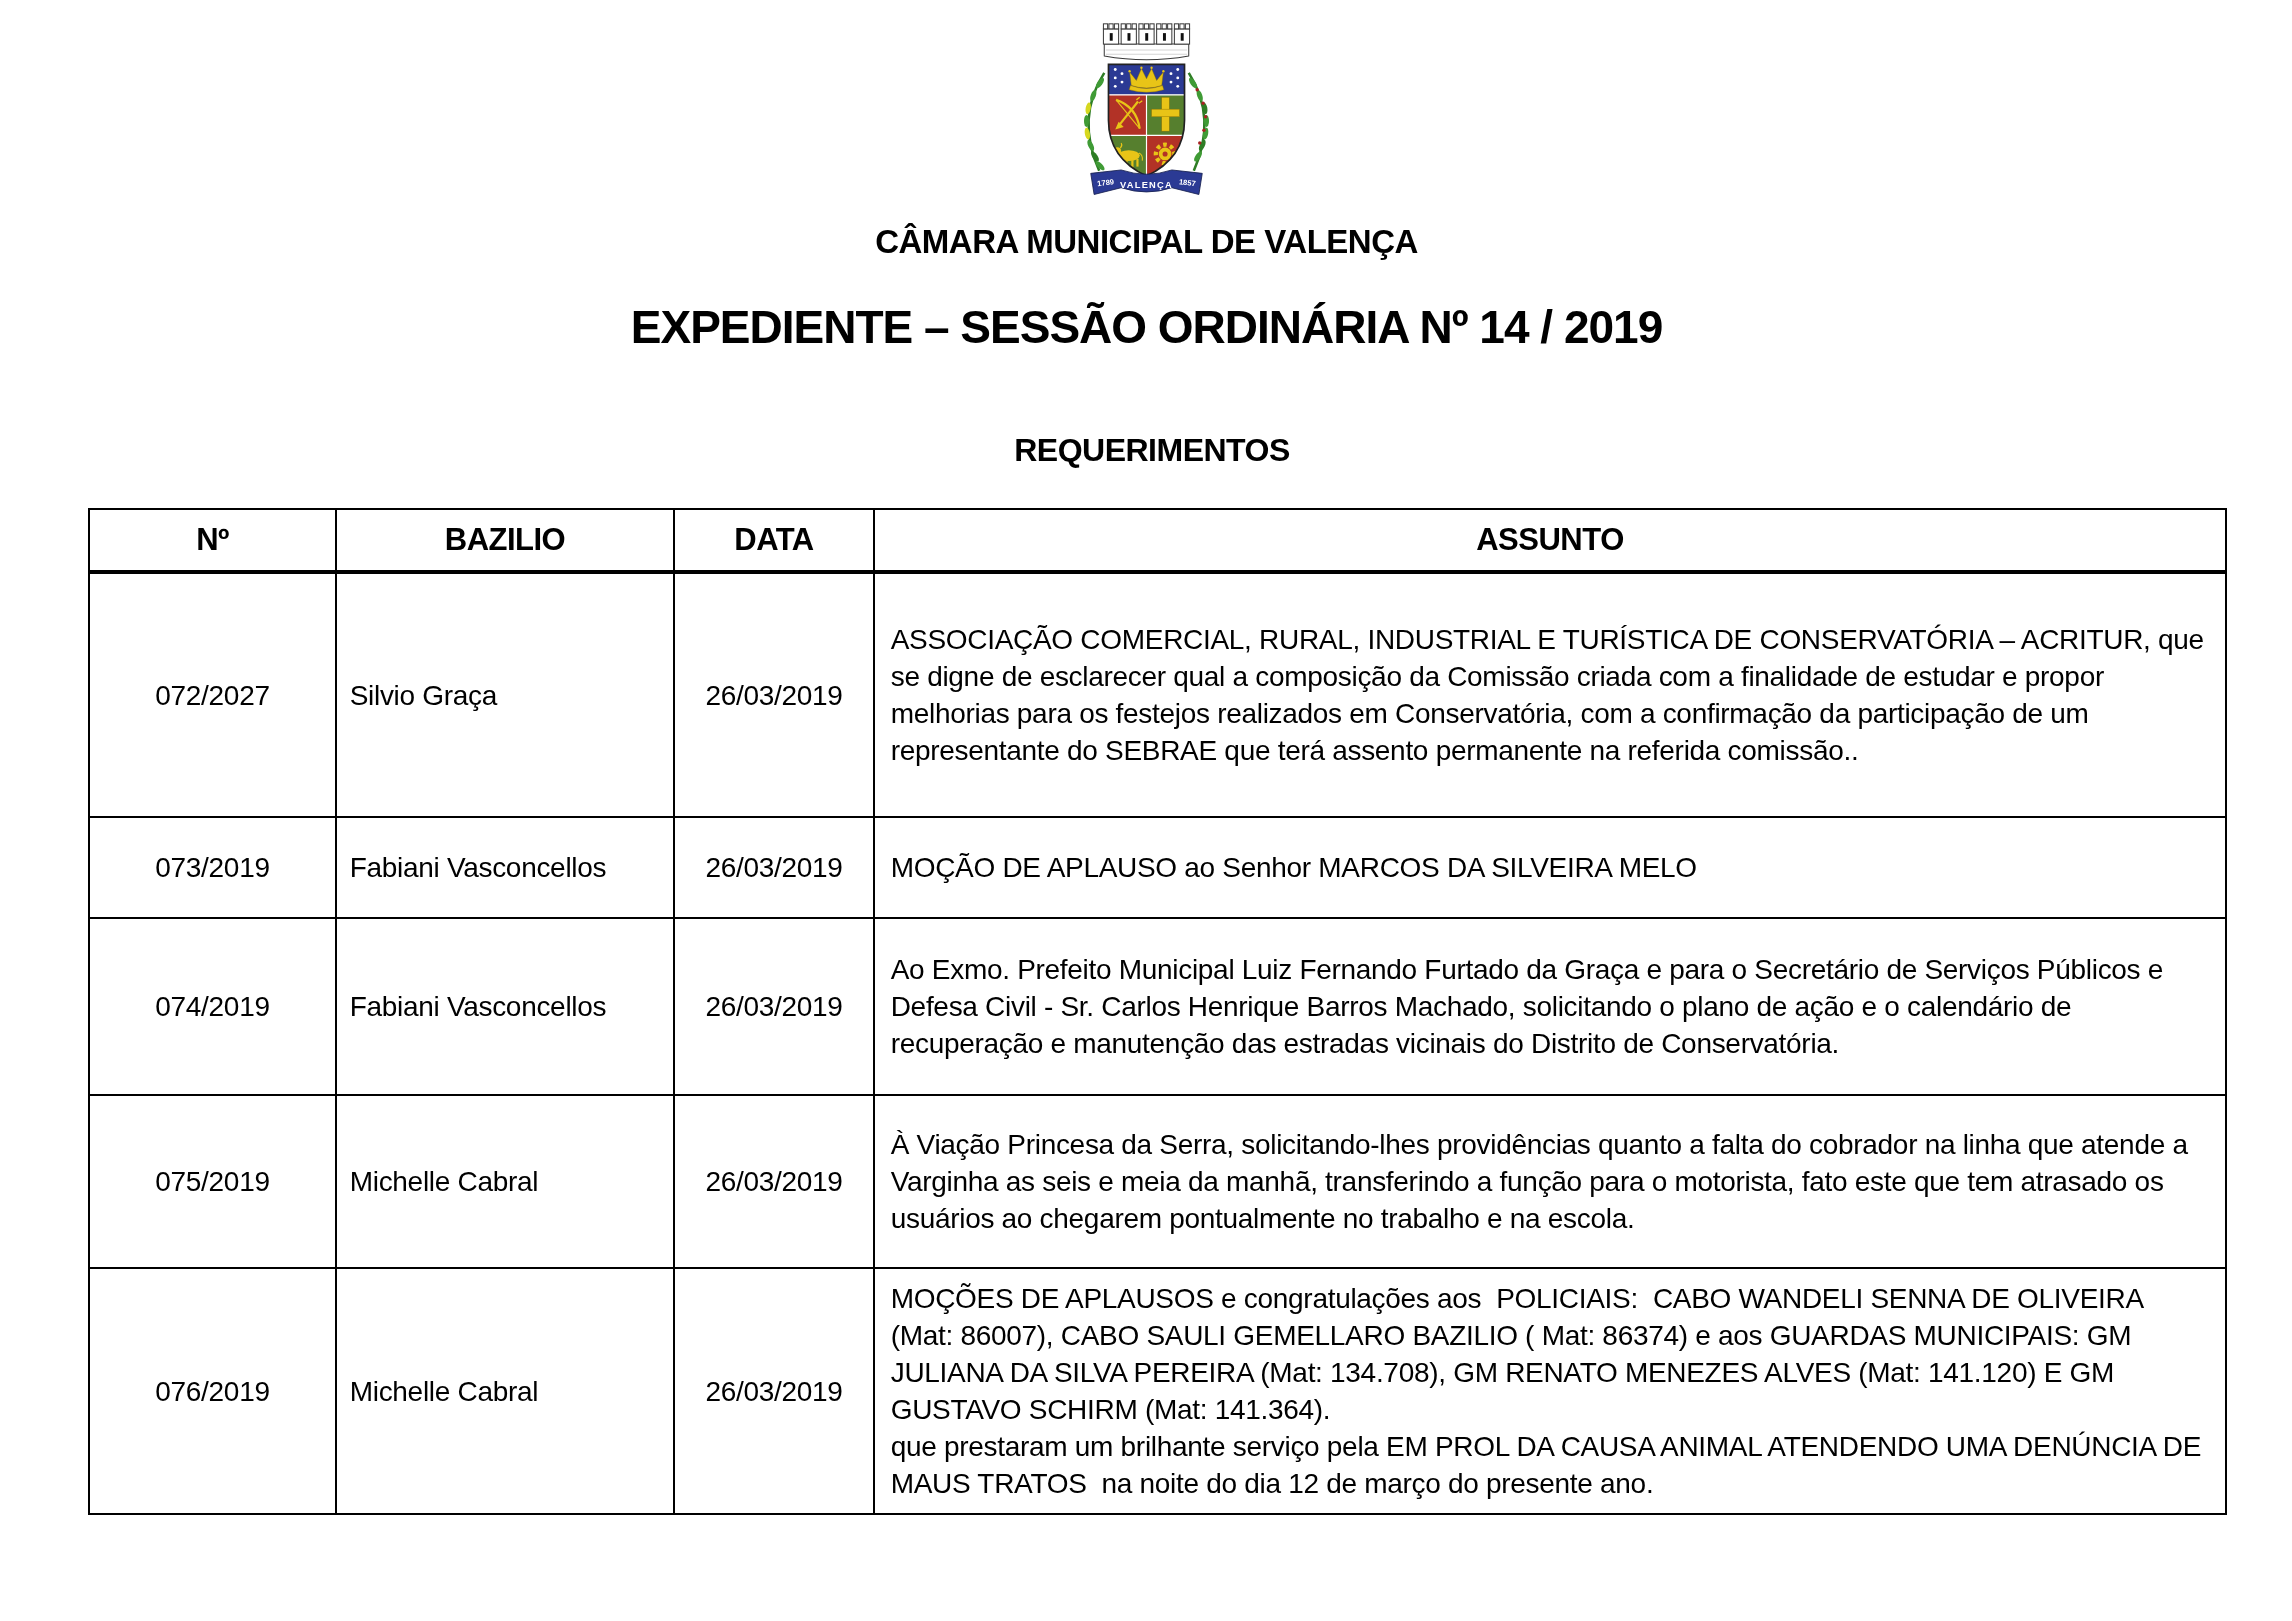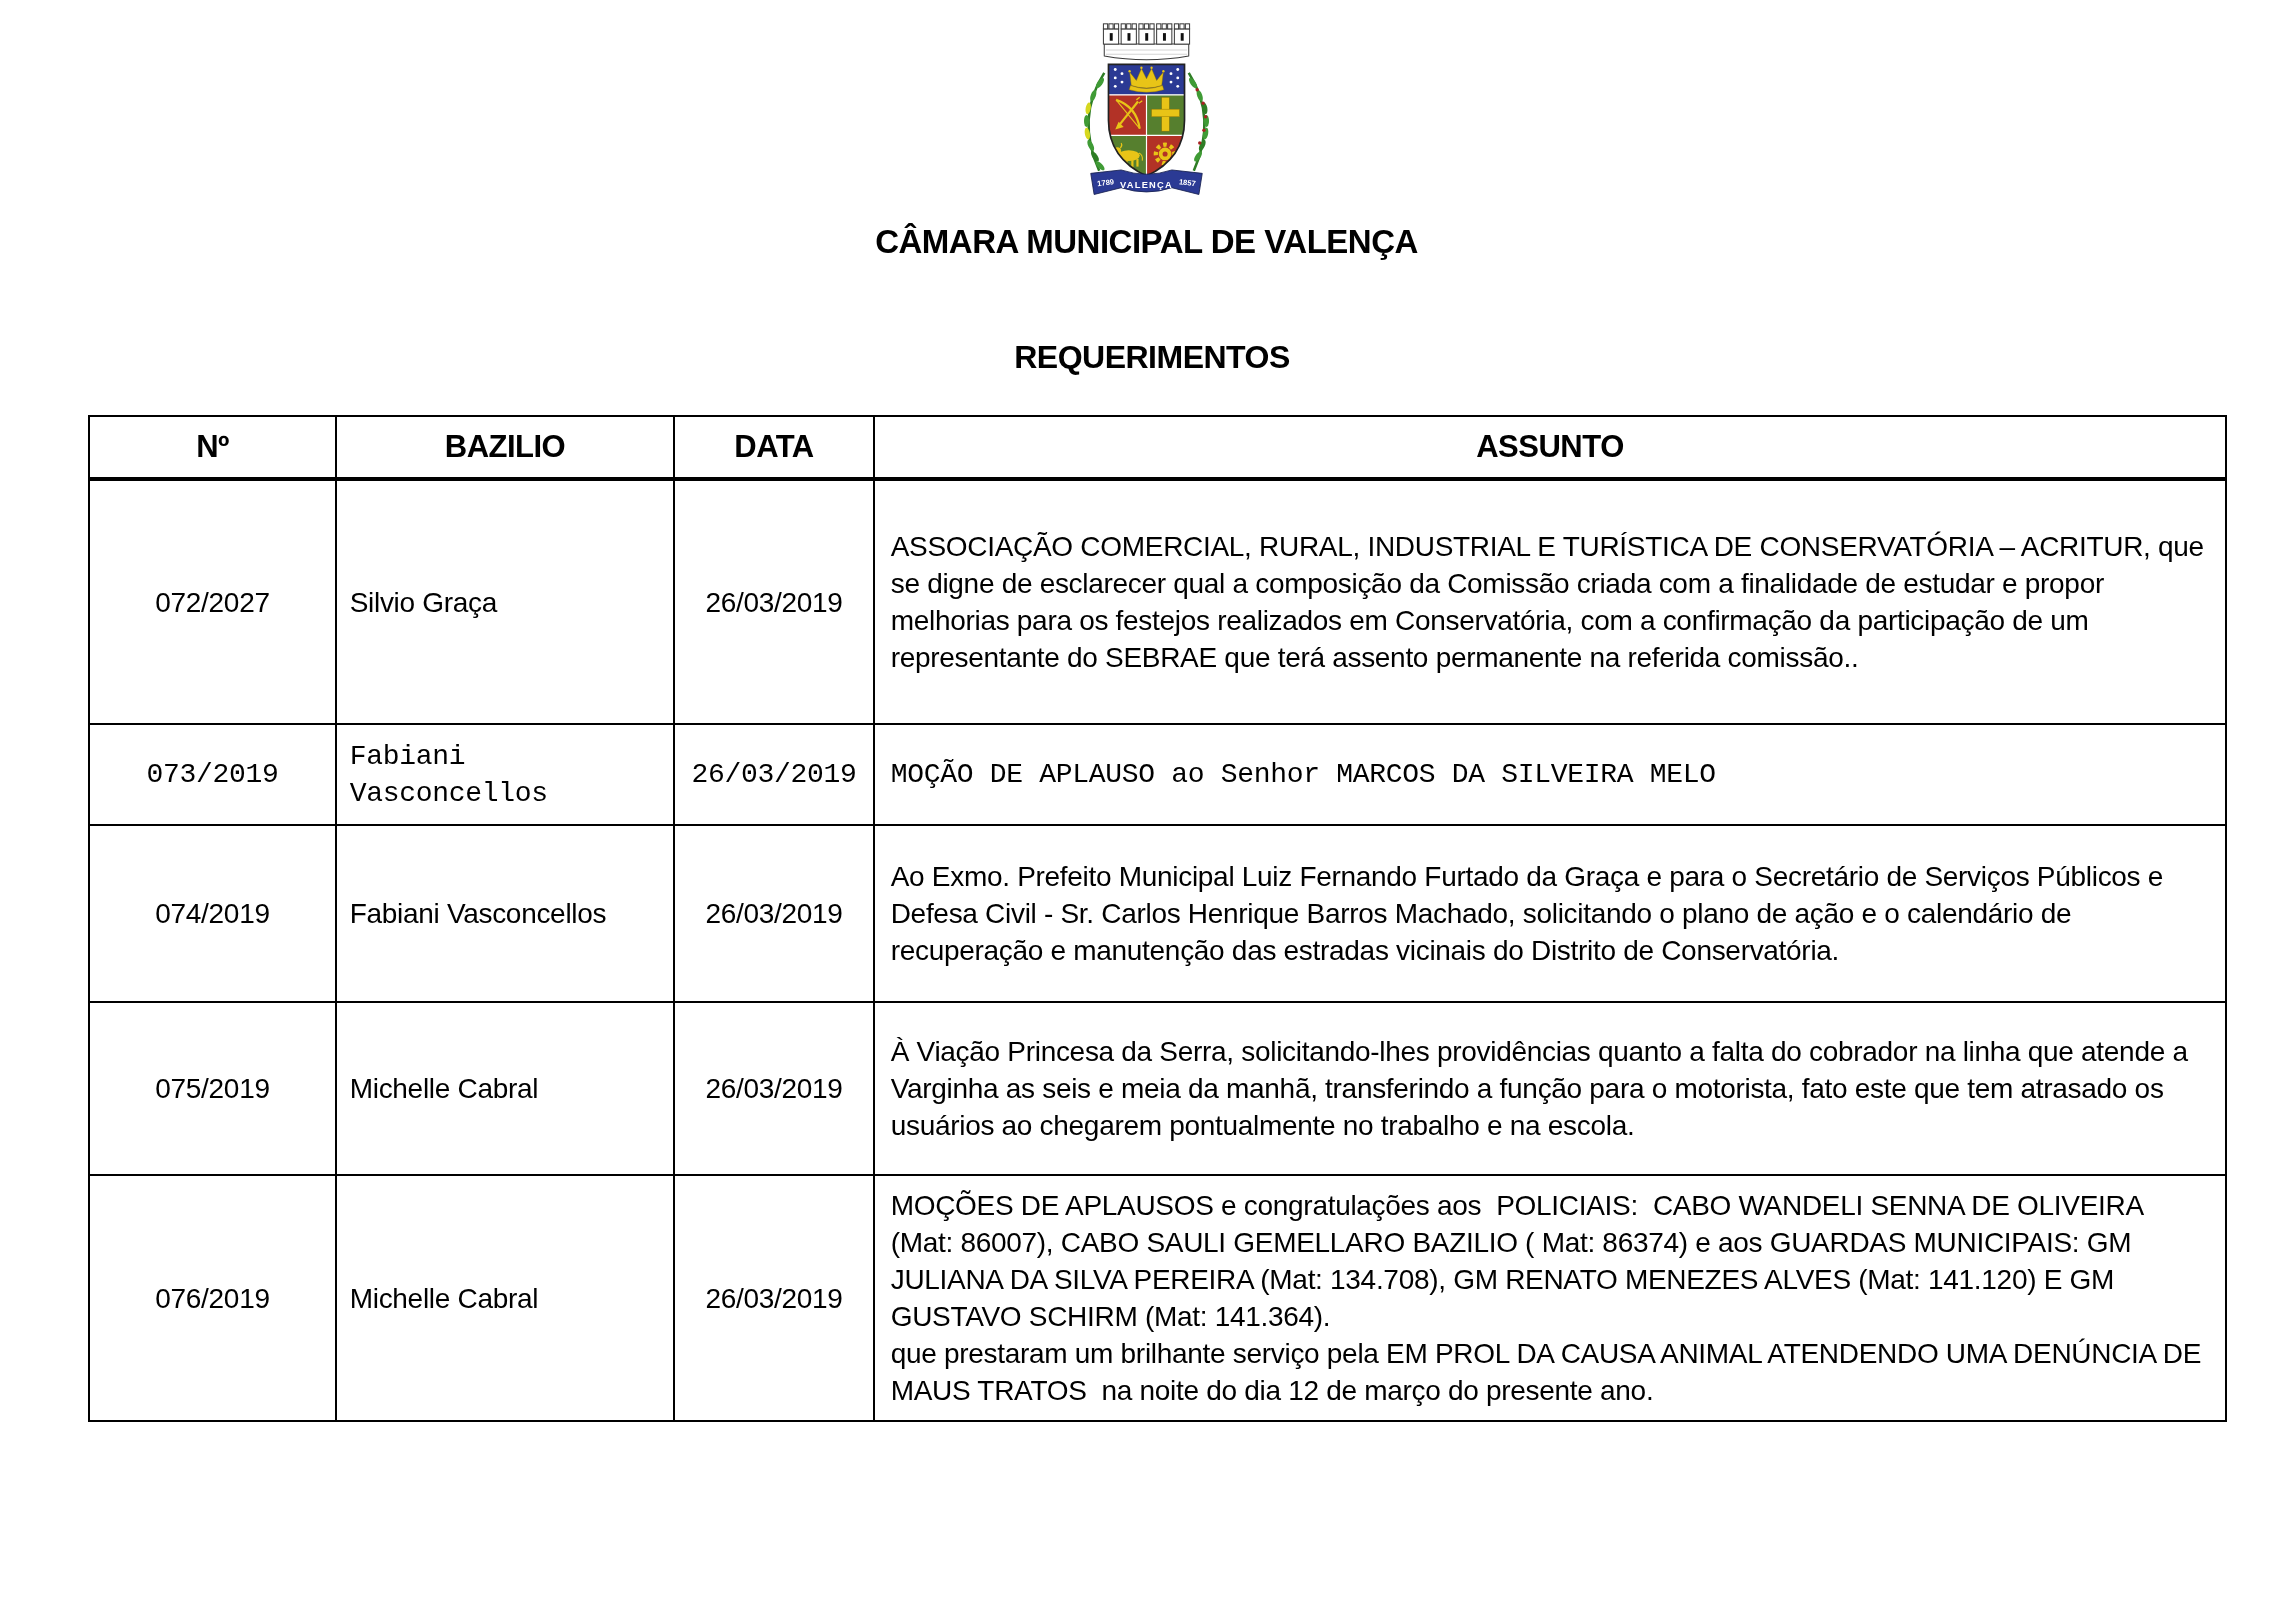--- a/index.html
+++ b/index.html
@@ -75,21 +75,21 @@
     line-height: 37px;
   }
   td.col-num, td.col-data { text-align: center; padding: 0 3.9px; }
   td.col-ver { text-align: left; padding: 0 7.8px 0 12.7px; }
   td.col-assunto {
     text-align: left;
     padding: 9.8px 17.6px 9.8px 15.7px;
     white-space: pre-wrap;
   }
   tbody tr:nth-child(1) { height: 245px; }
-  tbody tr:nth-child(2) { height: 101px; font-family: Liberation Mono, monospace; }
+  tbody tr:nth-child(2) { height: 101px; }
   tbody tr:nth-child(3) { height: 177px; }
   tbody tr:nth-child(4) { height: 173px; }
   tbody tr:nth-child(5) { height: 246px; }
   .crest text { font-family: "Liberation Sans", "DejaVu Sans", sans-serif; }
 </style>
 </head>
 <body>
 
 <div class="page">
 
@@ -227,20 +227,21 @@
 
       <g>
         <path d="M34,191 L70,187 Q100,197 130,187 L166,191 L162,216 L130,208 Q100,218 70,208 L38,216 Z" fill="#2b3a94" stroke="#16204f" stroke-width="1"></path>
         <text x="52" y="205" font-size="9" font-weight="bold" fill="#ffffff" text-anchor="middle" transform="rotate(-7 52 205)">1789</text>
         <text x="100" y="208" font-size="11" font-weight="bold" fill="#ffffff" text-anchor="middle" letter-spacing="1.5">VALENÇA</text>
         <text x="148" y="205" font-size="9" font-weight="bold" fill="#ffffff" text-anchor="middle" transform="rotate(7 148 205)">1857</text>
       </g>
     </svg>
 
     <div class="org-name">CÂMARA MUNICIPAL DE VALENÇA</div>
+    <div class="doc-title">EXPEDIENTE – SESSÃO ORDINÁRIA Nº 14 / 2019</div>
     <div class="section-title">REQUERIMENTOS</div>
   </div>
 
   <table class="doc-table">
     <colgroup>
       <col style="width:247px">
       <col style="width:338px">
       <col style="width:200px">
       <col>
     </colgroup>

